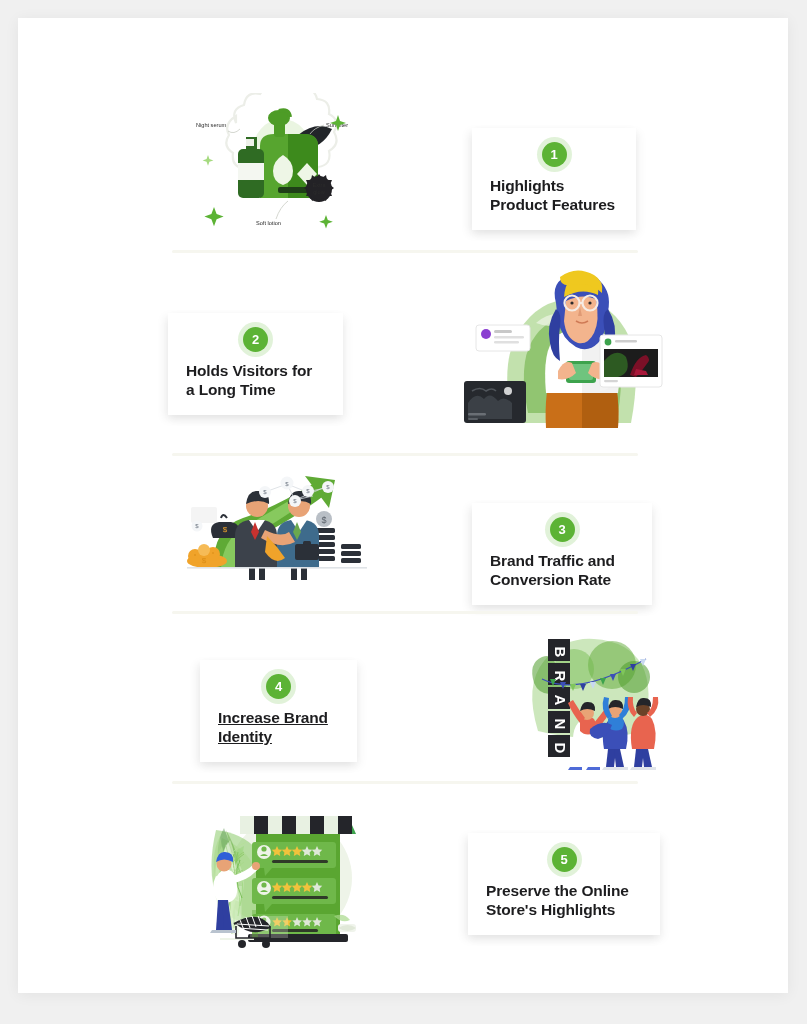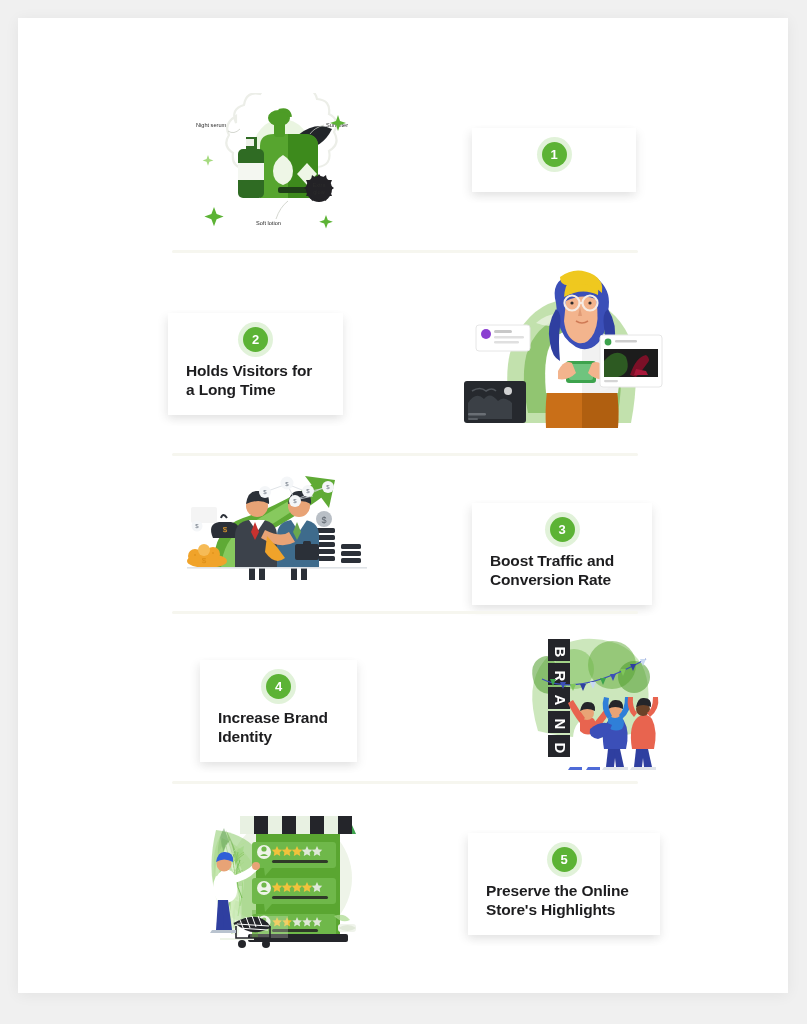--- a/index.html
+++ b/index.html
@@ -93,20 +93,22 @@
         <path d="M98 126 q4 -12 12 -18" stroke="#c9cdc4" stroke-width="0.8" fill="none"></path>
         <path d="M160 22 l2 6 l6 2 l-6 2 l-2 6 l-2 -6 l-6 -2 l6 -2 z" fill="#5cb335"></path>
         <path d="M36 114 l2.6 7 l7 2.6 l-7 2.6 l-2.6 7 l-2.6 -7 l-7 -2.6 l7 -2.6 z" fill="#5cb335"></path>
         <path d="M148 122 l1.8 5 l5 1.8 l-5 1.8 l-1.8 5 l-1.8 -5 l-5 -1.8 l5 -1.8 z" fill="#5cb335"></path>
         <path d="M30 62 l1.4 4 l4 1.4 l-4 1.4 l-1.4 4 l-1.4 -4 l-4 -1.4 l4 -1.4 z" fill="#8ed15f" opacity="0.8"></path>
       </svg>
     </div>
 
     <div class="card" style="left:454px;top:50px;width:164px;">
       <div class="badge">1</div>
+      <div class="card-title">Highlights
+Product Features</div>
     </div>
 
     <div class="divider" style="top:172px;"></div>
   </div>
 
   <div class="row" style="top:235px;height:205px;">
 
     <div class="card" style="left:150px;top:60px;width:175px;">
       <div class="badge">2</div>
       <div class="card-title">Holds Visitors for
@@ -237,32 +239,32 @@
           <text x="122" y="35">$</text>
           <text x="155" y="21">$</text>
           <text x="24" y="60">$</text>
         </g>
         <rect x="14" y="99" width="180" height="1.6" fill="#dfe3e7"></rect>
       </svg>
     </div>
 
     <div class="card" style="left:454px;top:45px;width:180px;">
       <div class="badge">3</div>
-      <div class="card-title">Boost Traffic and
+      <div class="card-title">Brand Traffic and
 Conversion Rate</div>
     </div>
 
     <div class="divider" style="top:153px;"></div>
   </div>
 
   <div class="row" style="top:595px;height:170px;">
 
     <div class="card" style="left:182px;top:47px;width:157px;">
       <div class="badge">4</div>
-      <div class="card-title" style="text-align:left;">Increase Brand
+      <div class="card-title" style="text-align:left;text-decoration:underline;">Increase Brand
 Identity</div>
     </div>
 
     <div class="illus" style="left:490px;top:8px;">
       <svg width="155" height="150" viewBox="0 0 155 150">
         <path d="M30 110 q-14 -46 6 -70 q20 -24 50 -22 q34 2 48 26 q12 24 2 66 q-52 14 -106 0 z" fill="#8fc96a" opacity="0.45"></path>
         <circle cx="104" cy="44" r="24" fill="#5faa35" opacity="0.5"></circle>
         <circle cx="126" cy="56" r="16" fill="#4f9c2c" opacity="0.55"></circle>
         <circle cx="66" cy="48" r="20" fill="#6fb84a" opacity="0.45"></circle>
         <path d="M26 62 q-6 -20 8 -26 q12 -4 14 10 q10 -4 12 8 q2 14 -12 18 q-16 4 -22 -10 z" fill="#4f9c2c" opacity="0.55"></path>

